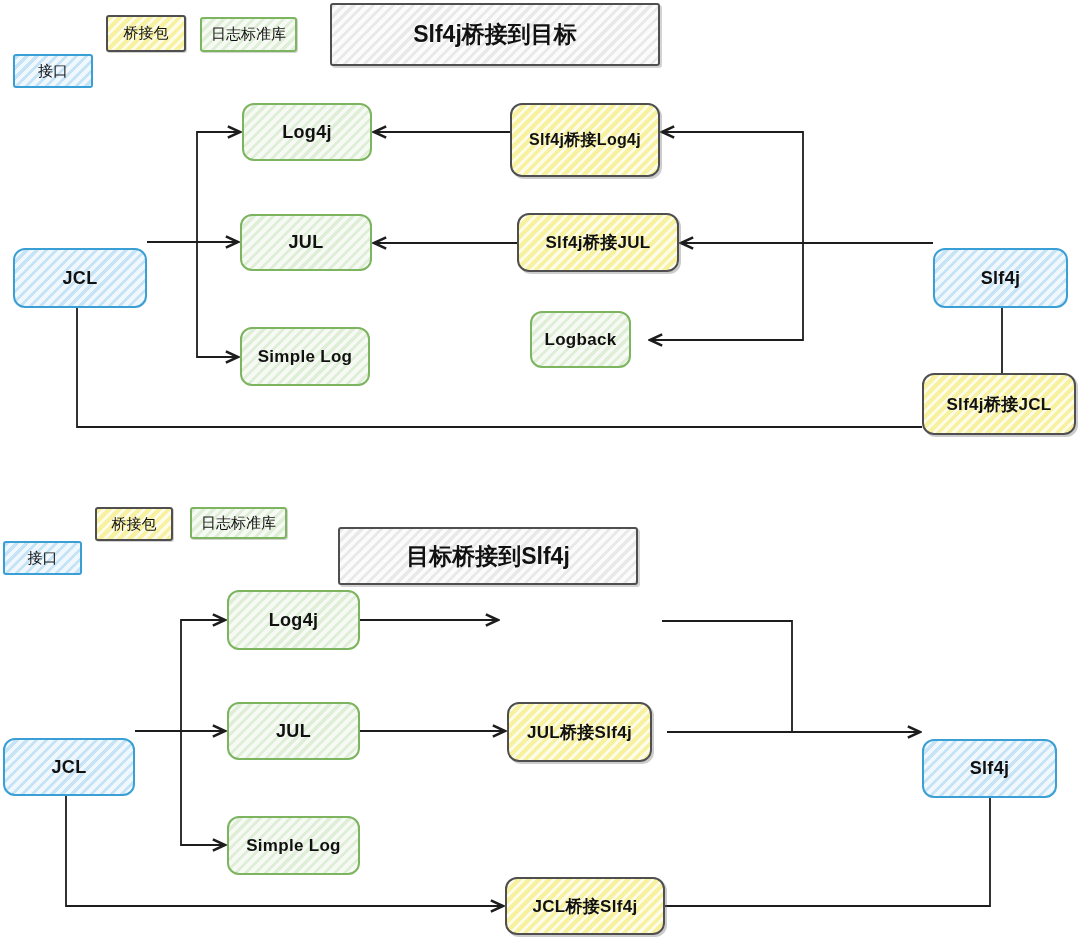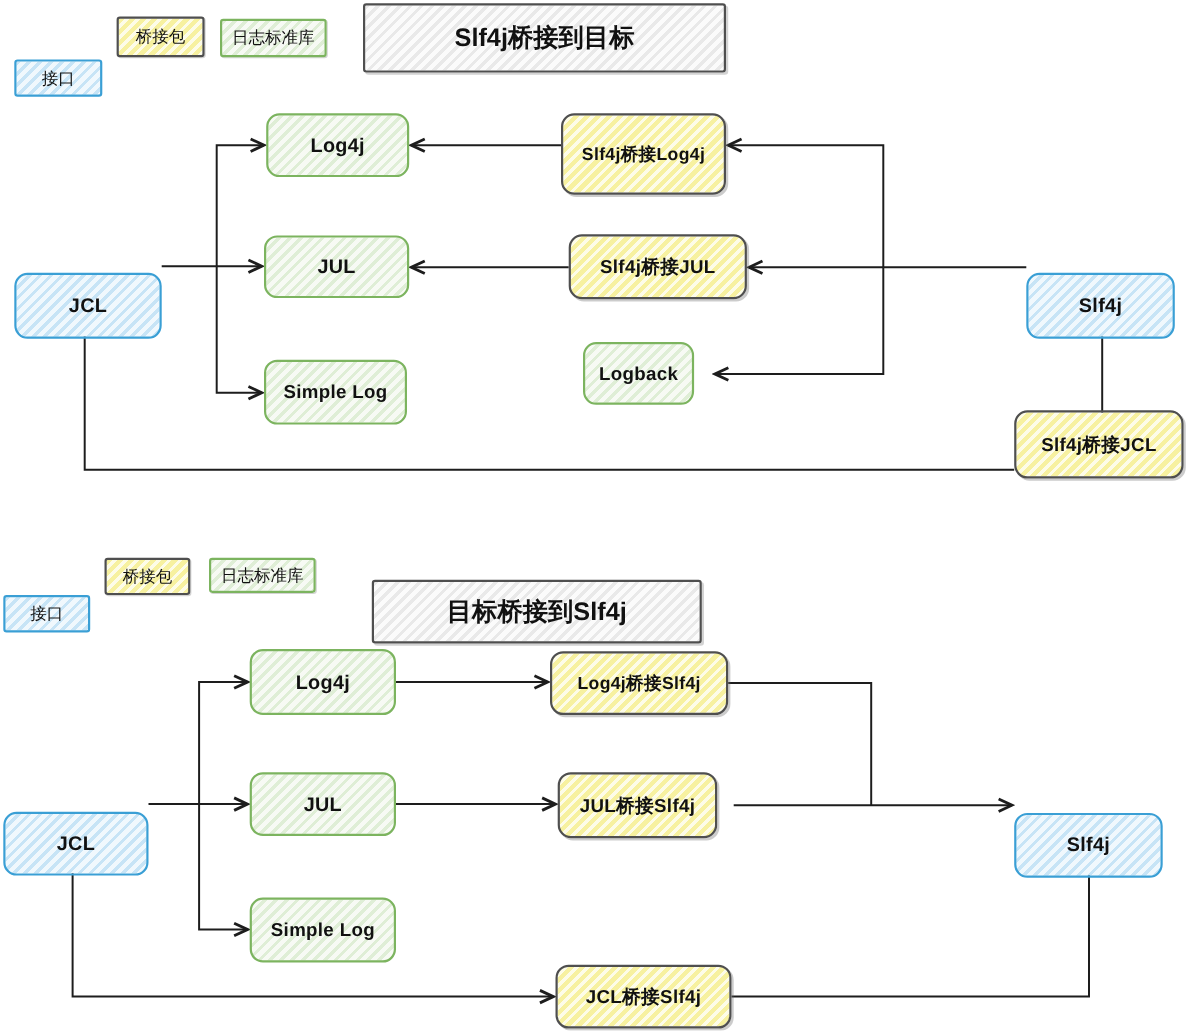--- a/index.html
+++ b/index.html
@@ -84,18 +84,17 @@
 
   <div class="legend blue" style="left:3px;top:505px;width:79px;height:34px;">接口</div>
   <div class="legend yellow" style="left:95px;top:507px;width:78px;height:34px;">桥接包</div>
   <div class="legend green" style="left:190px;top:507px;width:97px;height:32px;">日志标准库</div>
   <div class="titlebox" style="left:338px;top:488px;width:300px;height:58px;margin-top:39px;">目标桥接到Slf4j</div>
 
   <div class="node blue" style="left:3px;top:702px;width:132px;height:58px;font-size:18px;">JCL</div>
   <div class="node green" style="left:227px;top:590px;width:133px;height:60px;font-size:18px;">Log4j</div>
   <div class="node green" style="left:227px;top:702px;width:133px;height:58px;font-size:18px;">JUL</div>
   <div class="node green" style="left:227px;top:816px;width:133px;height:59px;">Simple Log</div>
-  <div class="node yellow small" style="left:500px;top:592px;width:162px;height:58px;">Log4j桥接Slf4j</div>
   <div class="node yellow" style="left:507px;top:702px;width:145px;height:60px;">JUL桥接Slf4j</div>
   <div class="node yellow" style="left:505px;top:877px;width:160px;height:58px;">JCL桥接Slf4j</div>
   <div class="node blue" style="left:922px;top:703px;width:135px;height:59px;font-size:18px;">Slf4j</div>
 
 </div>
 
 </body></html>

